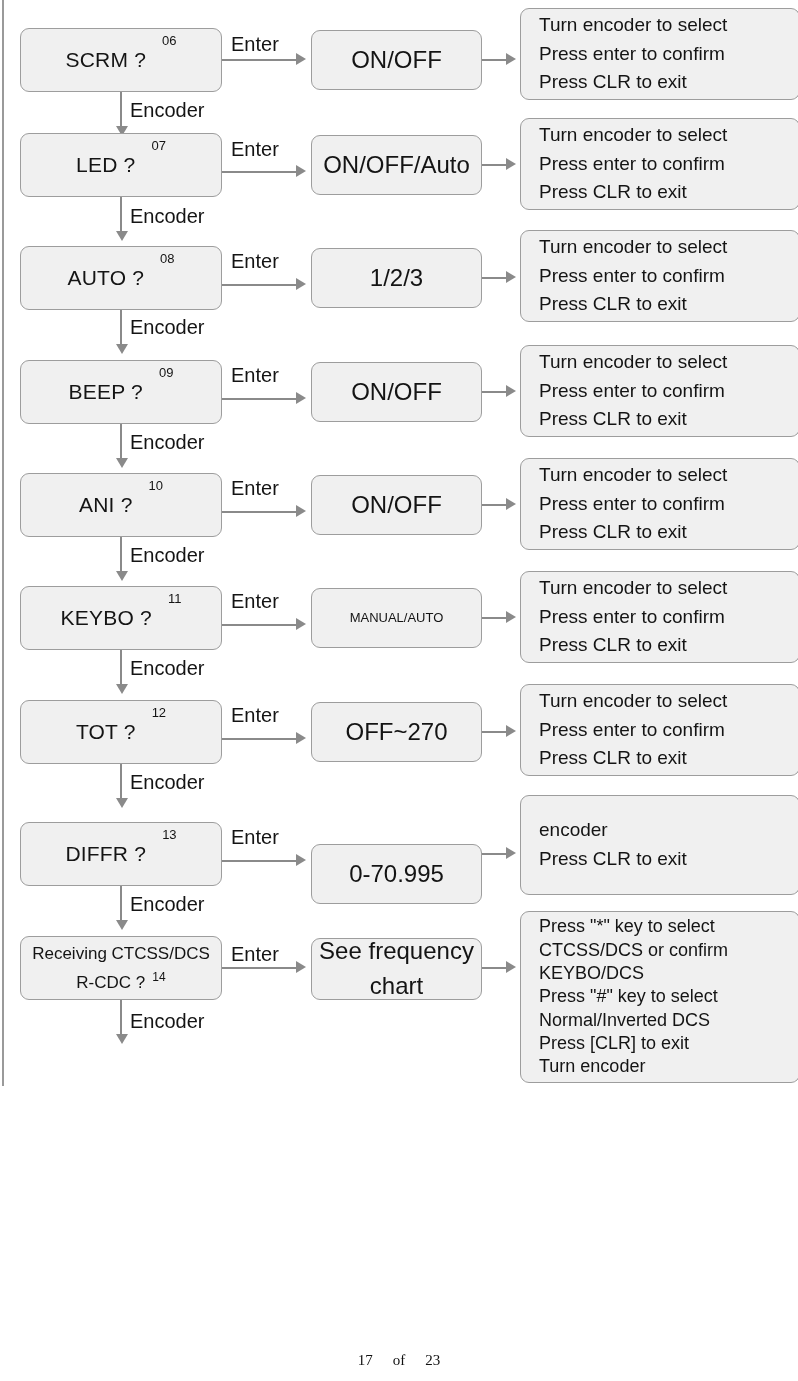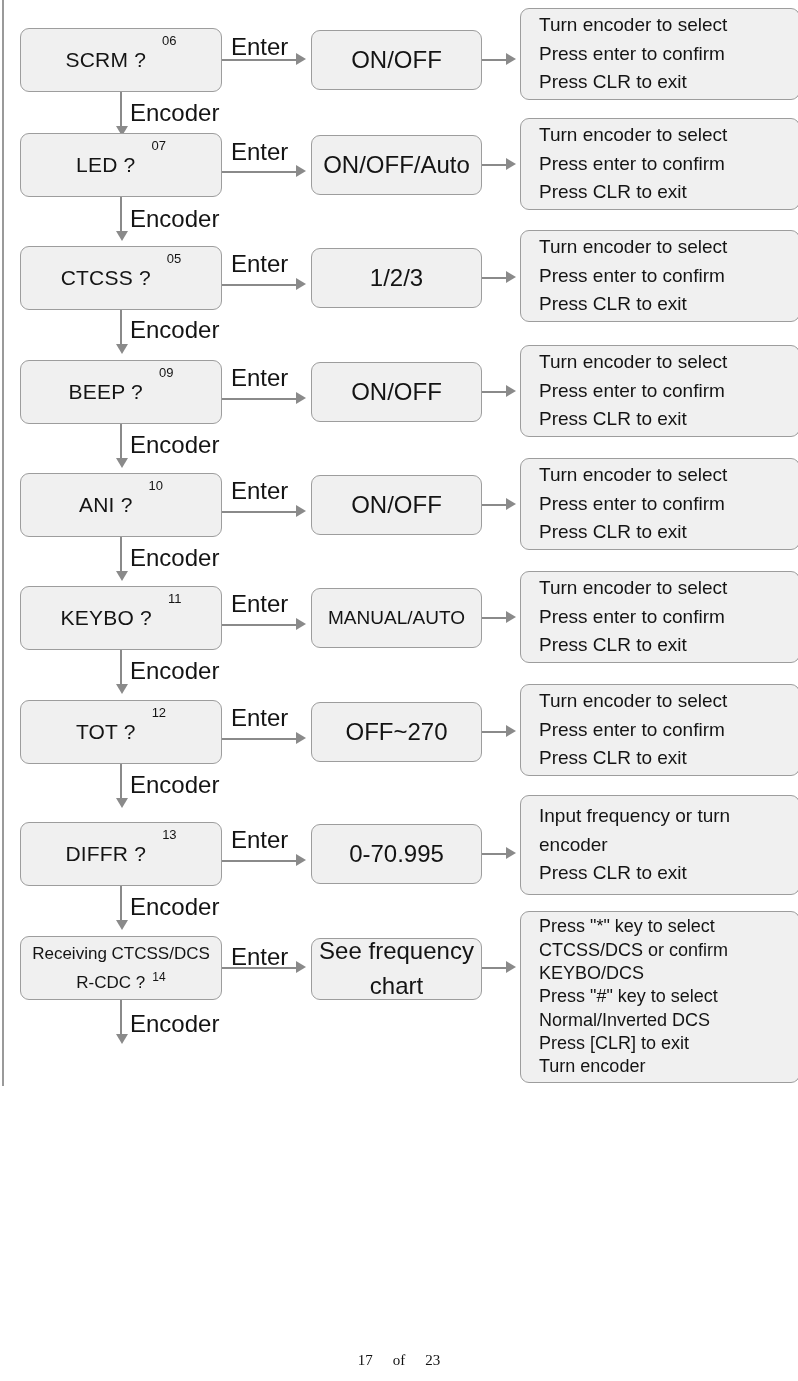--- a/index.html
+++ b/index.html
@@ -139,21 +139,21 @@
   }
   .v-arrow {
     position: absolute;
     width: 0; height: 0;
     border-left: 6px solid transparent;
     border-right: 6px solid transparent;
     border-top: 10px solid #8a8a8a;
   }
   .edge-label {
     position: absolute;
-    font-size: 24px;
+    font-size: 20px;
     color: #141414;
     white-space: nowrap;
   }
 
   
   .footer {
     position: absolute;
     left: 0;
     top: 1352px;
     width: 798px;
@@ -218,22 +218,22 @@
       <span class="help-line">Press CLR to exit</span>
     </div>
 
     <div class="v-line" style="left:120px; top:197px; height:38px;"></div>
     <div class="v-arrow" style="left:116px; top:231px;"></div>
     <div class="edge-label" style="left:130px; top:205px;">Encoder</div>
   </div>
 
   <div class="row">
     <div class="box box-menu" style="top:246px;">
-      <span class="menu-label">CTCSS ?</span>
-      <span class="menu-index">05</span>
+      <span class="menu-label">AUTO ?</span>
+      <span class="menu-index">08</span>
     </div>
     <div class="h-line" style="left:222px; top:284px; width:76px;"></div>
     <div class="h-arrow" style="left:296px; top:278px;"></div>
     <div class="edge-label" style="left:231px; top:250px;">Enter</div>
 
     <div class="box box-value" style="top:248px;">
       <span class="value-label">1/2/3</span>
     </div>
     <div class="h-line" style="left:482px; top:277px; width:26px;"></div>
     <div class="h-arrow" style="left:506px; top:271px;"></div>
@@ -304,21 +304,21 @@
   <div class="row">
     <div class="box box-menu" style="top:586px;">
       <span class="menu-label">KEYBO ?</span>
       <span class="menu-index">11</span>
     </div>
     <div class="h-line" style="left:222px; top:624px; width:76px;"></div>
     <div class="h-arrow" style="left:296px; top:618px;"></div>
     <div class="edge-label" style="left:231px; top:590px;">Enter</div>
 
     <div class="box box-value" style="top:588px;">
-      <span class="value-label" style="font-size:19px;">MANUAL/AUTO</span>
+      <span class="value-label" style="font-size:13px;">MANUAL/AUTO</span>
     </div>
     <div class="h-line" style="left:482px; top:617px; width:26px;"></div>
     <div class="h-arrow" style="left:506px; top:611px;"></div>
 
     <div class="box box-help" style="top:571px; height:92px;">
       <span class="help-line">Turn encoder to select</span>
       <span class="help-line">Press enter to confirm</span>
       <span class="help-line">Press CLR to exit</span>
     </div>
 
@@ -355,28 +355,27 @@
 
   <div class="row">
     <div class="box box-menu" style="top:822px;">
       <span class="menu-label">DIFFR ?</span>
       <span class="menu-index">13</span>
     </div>
     <div class="h-line" style="left:222px; top:860px; width:76px;"></div>
     <div class="h-arrow" style="left:296px; top:854px;"></div>
     <div class="edge-label" style="left:231px; top:826px;">Enter</div>
 
-    <div class="box box-value" style="top:824px;">
+    <div class="box box-value" style="top:844px;">
       <span class="value-label">0-70.995</span>
     </div>
     <div class="h-line" style="left:482px; top:853px; width:26px;"></div>
     <div class="h-arrow" style="left:506px; top:847px;"></div>
 
     <div class="box box-help" style="top:795px; height:100px;">
-      <span class="help-line">Input frequency or turn</span>
       <span class="help-line"> encoder</span>
       <span class="help-line">Press CLR to exit</span>
     </div>
 
     <div class="v-line" style="left:120px; top:886px; height:38px;"></div>
     <div class="v-arrow" style="left:116px; top:920px;"></div>
     <div class="edge-label" style="left:130px; top:893px;">Encoder</div>
   </div>
 
   <div class="row">

